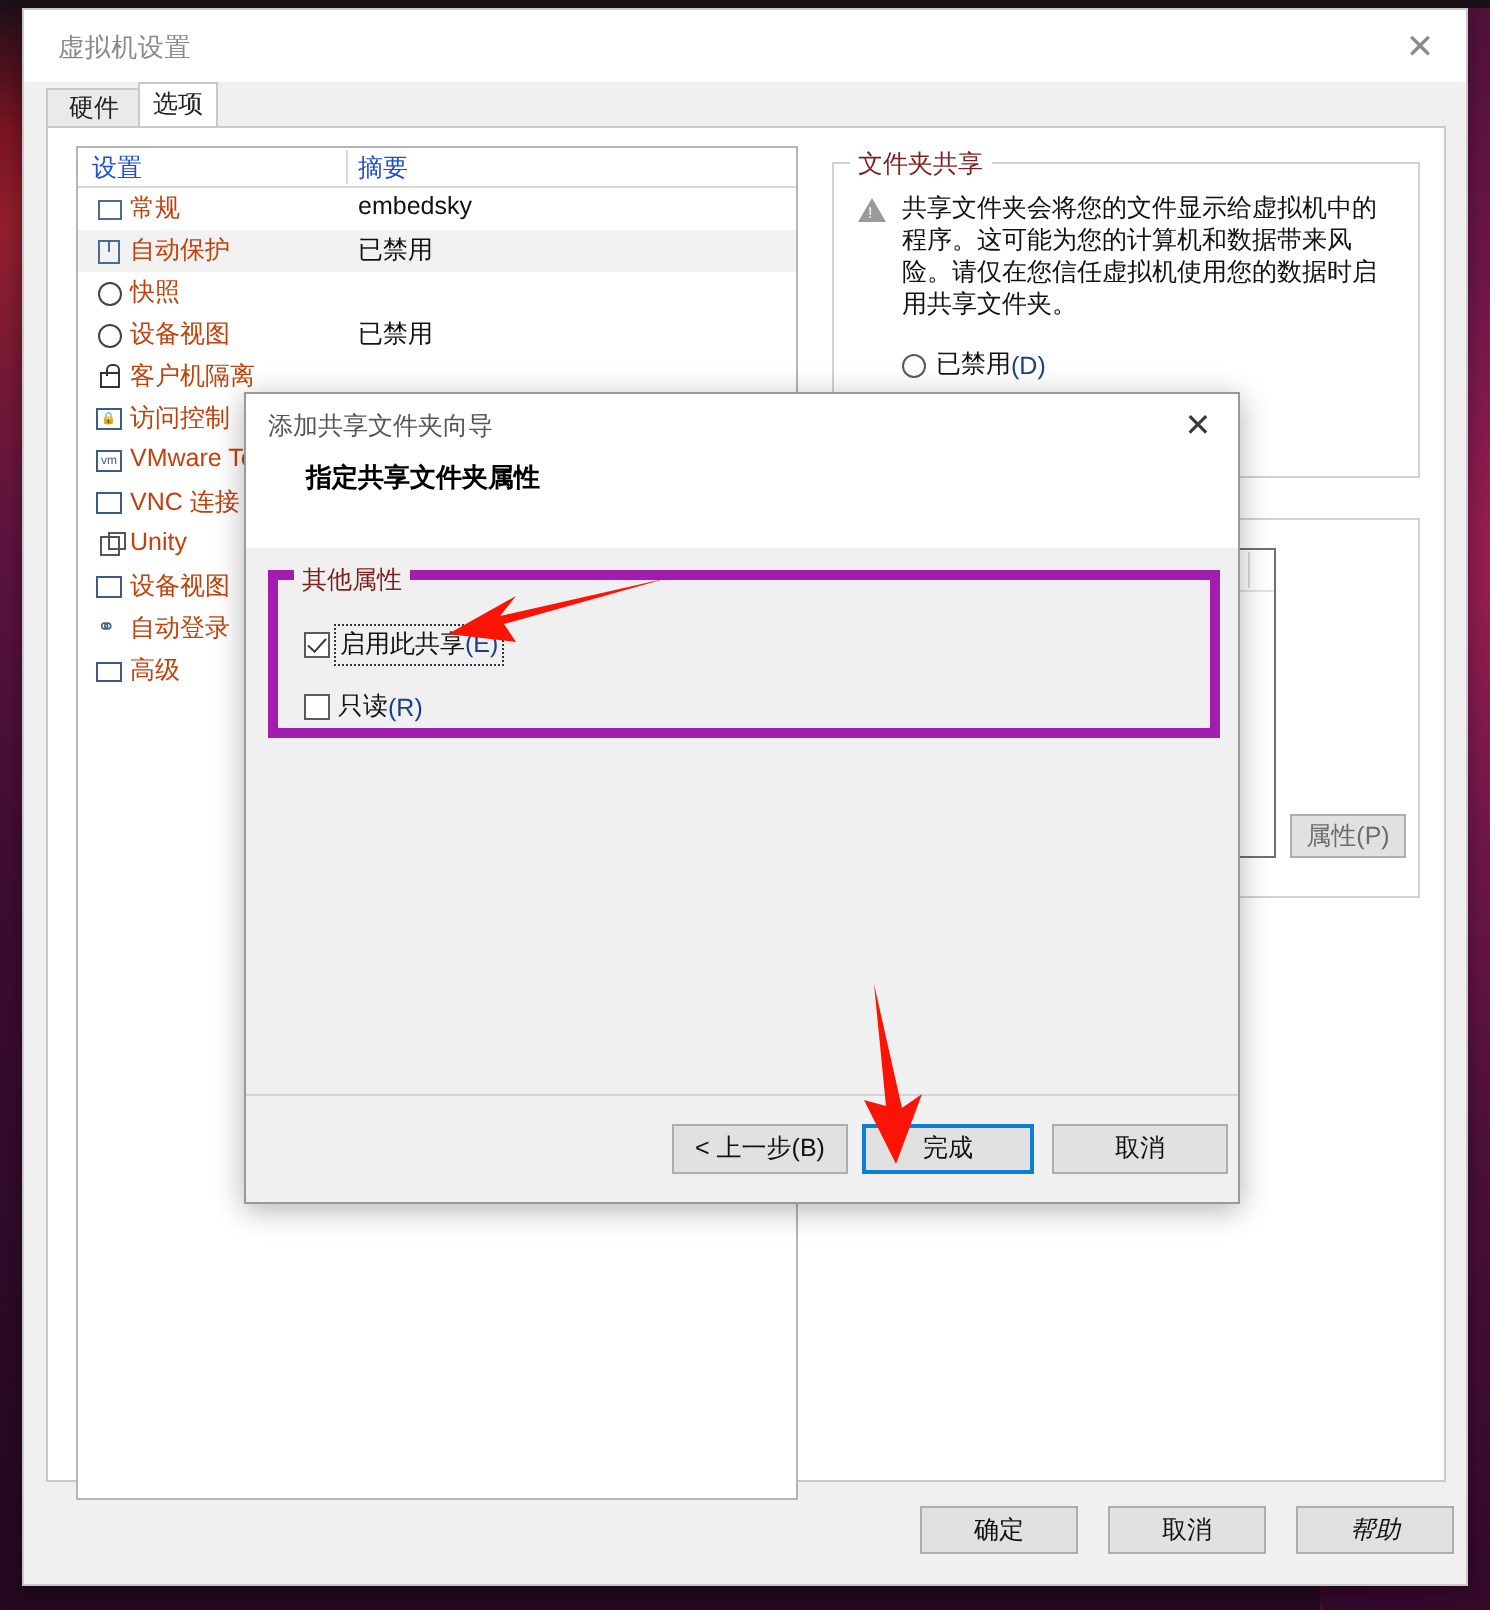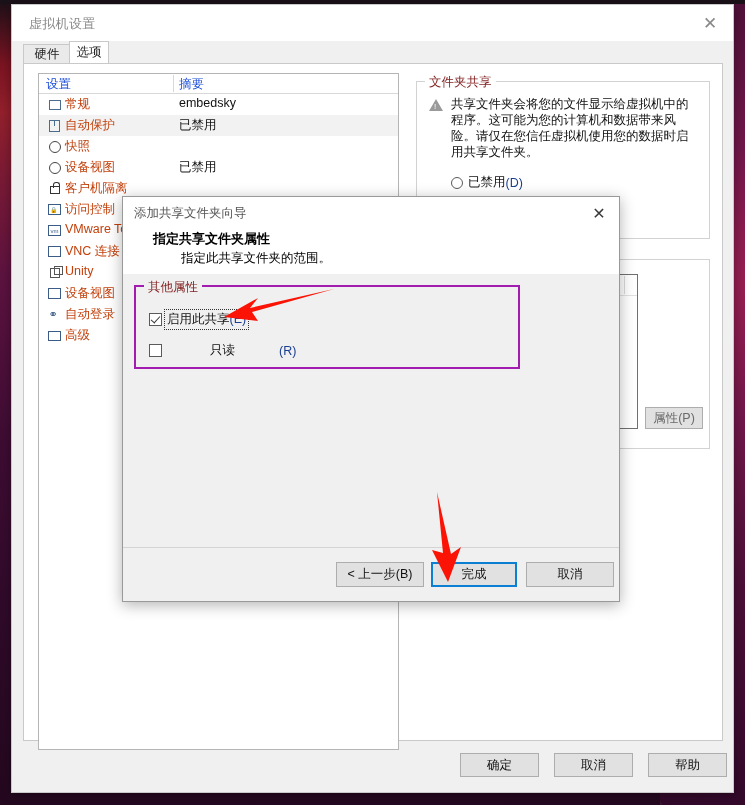--- a/index.html
+++ b/index.html
@@ -244,21 +244,21 @@
     position: absolute; top: 14px;
     width: 79px; height: 24px;
     background: #e1e1e1; border: 1px solid #adadad;
     box-sizing: border-box;
     font-size: 12.5px; color: #111;
     display: flex; align-items: center; justify-content: center;
     cursor: pointer;
   }
   #btn-ok     { left: 448px; }
   #btn-cancel { left: 542px; }
-  #btn-help   { left: 636px; }
+  #btn-help   { left: 636px; font-style: italic; }
 
   
   #wizard {
     position: absolute;
     left: 122px; top: 196px;
     width: 498px; height: 406px;
     background: #f0f0f0;
     border: 1px solid #999;
     box-shadow: 0 3px 14px rgba(0,0,0,0.30);
     box-sizing: border-box;
@@ -291,22 +291,22 @@
   #wiz-sub {
     position: absolute; left: 58px; top: 22px;
     font-size: 12.5px; color: #000;
   }
   #wiz-body {
     position: absolute; left: 0; top: 77px; right: 0; bottom: 53px;
     background: #f0f0f0;
   }
   #gb-other {
     position: absolute; left: 11px; top: 11px;
-    width: 386px; height: 84px;
-    border: 2px solid #a21caf;
+    width: 476px; height: 84px;
+    border: 5px solid #a21caf;
     box-sizing: border-box;
   }
   #gb-other .group-title { background: #f0f0f0; }
   .check-row {
     position: absolute; left: 13px;
     display: flex; align-items: center;
     font-size: 12.5px; color: #111;
     cursor: pointer;
   }
   .checkbox {
@@ -321,21 +321,21 @@
     width: 4px; height: 8px;
     border: solid #3a3a3a; border-width: 0 1.6px 1.6px 0;
     transform: rotate(42deg);
   }
   .focus-outline {
     outline: 1px dotted #333;
     outline-offset: 1px;
     padding: 0 1px;
   }
   #chk-enable { top: 24px; }
-  #chk-readonly { top: 55px; gap: 44px; }
+  #chk-readonly { top: 55px; }
 
   #wiz-footer {
     position: absolute; left: 0; right: 0; bottom: 0; height: 53px;
     background: #f0f0f0;
     border-top: 1px solid #d4d4d4;
   }
   .wbtn {
     position: absolute; top: 14px;
     height: 25px; width: 88px;
     background: #e1e1e1; border: 1px solid #adadad;
@@ -515,21 +515,20 @@
 </div>
 
 <div id="wizard">
   <div id="wiz-titlebar">
     <div id="wiz-title">添加共享文件夹向导</div>
     <div id="wiz-close">✕</div>
   </div>
 
   <div id="wiz-head">
     <div id="wiz-heading">指定共享文件夹属性</div>
-    <div id="wiz-sub">指定此共享文件夹的范围。</div>
   </div>
 
   <div id="wiz-body">
     <div id="gb-other">
       <div class="group-title">其他属性</div>
 
       <div class="check-row" id="chk-enable">
         <span class="checkbox checked"></span>
         <span class="focus-outline"><span>启用此共享</span><span class="akey">(E)</span></span>
       </div>

